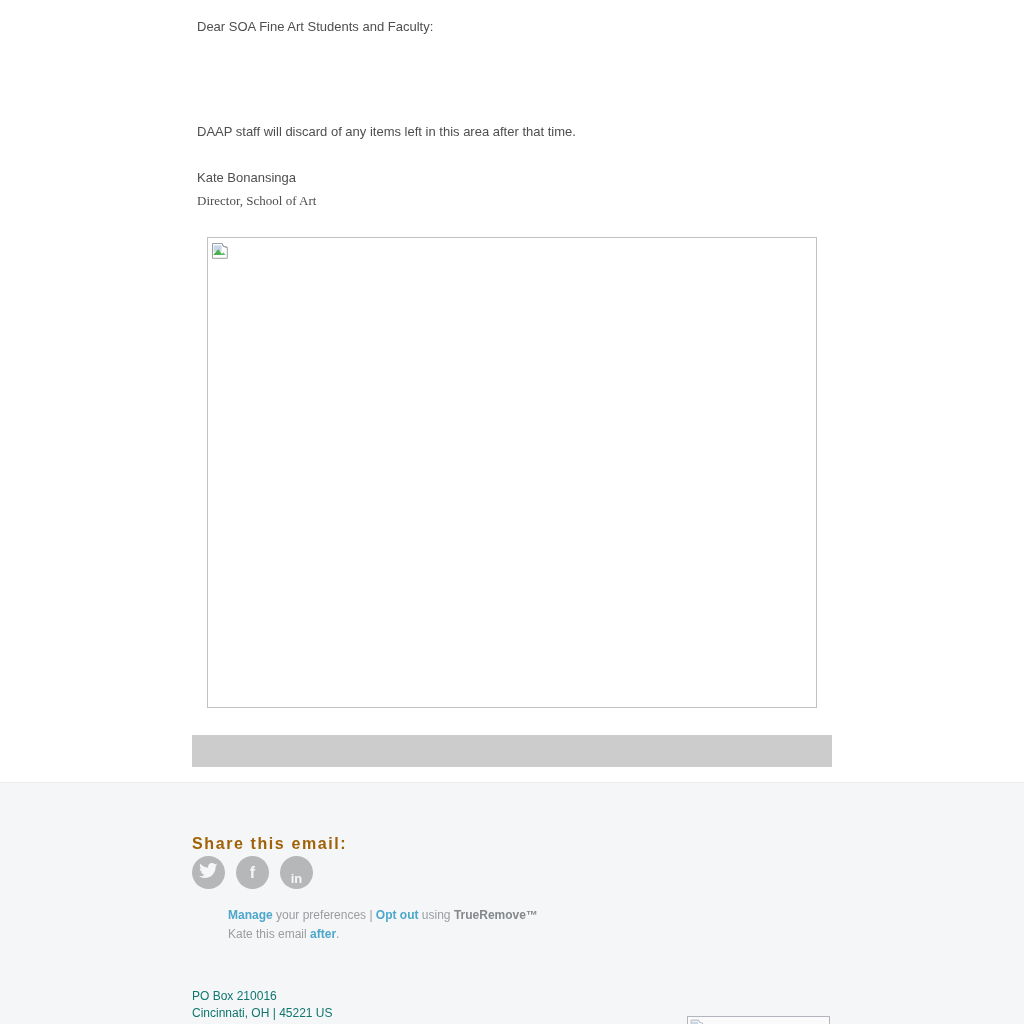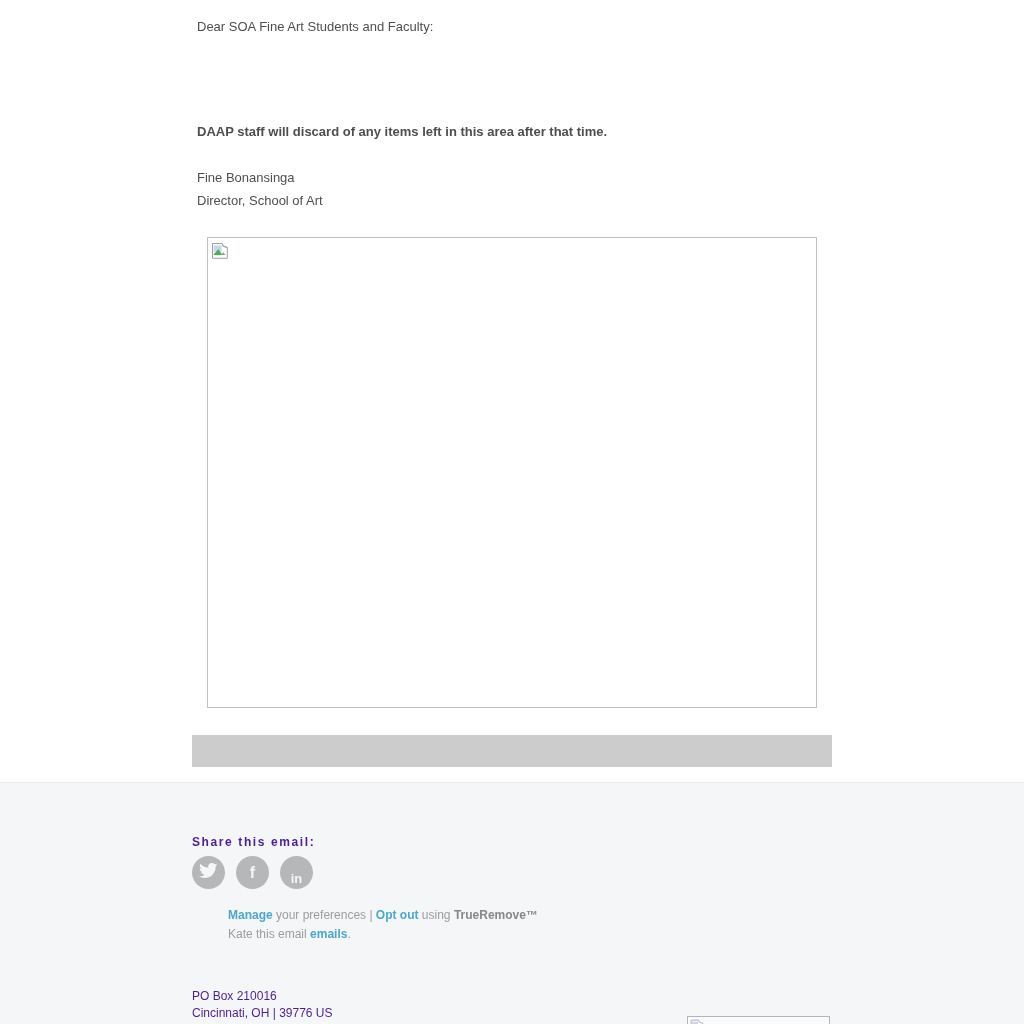--- a/index.html
+++ b/index.html
@@ -14,23 +14,23 @@
 
   
   .body-text {
     position: absolute;
     color: #4e4e4e;
     font-size: 13px;
     line-height: 13.5px;
   }
   .salutation { left: 197px; top: 20px; }
   .para1 { left: 197px; top: 66px; width: 632px; }
-  .para2 { left: 197px; top: 125px; width: 632px; font-weight: bold; }
+  .para2 { left: 197px; top: 125px; width: 632px; }
   .sig-name { left: 197px; top: 171px; }
-  .sig-title { left: 197px; top: 194px; }
+  .sig-title { left: 197px; top: 194px; font-family: Liberation Serif, serif; }
 
   
   .image-box {
     position: absolute;
     left: 207px; top: 237px;
     width: 610px; height: 471px;
     border: 1px solid #c2c2c2;
     background: #ffffff;
   }
   .broken-icon { position: absolute; left: 3px; top: 4px; }
@@ -47,24 +47,24 @@
   .footer {
     position: absolute;
     left: 0; top: 782px;
     width: 1024px; height: 242px;
     background: #f5f6f7;
     border-top: 1px solid #eaebec;
   }
   .share-label {
     position: absolute;
     left: 192px; top: 835px;
-    font-size: 12px;
+    font-size: 16px;
     font-weight: bold;
     letter-spacing: 1.6px;
-    color: #4c1d95;
+    color: #a16207;
   }
   .social-row {
     position: absolute;
     left: 192px; top: 856px;
     display: flex;
     gap: 11px;
   }
   .social-btn {
     width: 33px; height: 33px;
     border-radius: 50%;
@@ -95,41 +95,41 @@
     text-decoration: none;
     cursor: pointer;
   }
   .bold-gray { font-weight: bold; color: #85888b; }
 
   .address-block {
     position: absolute;
     left: 192px; top: 988px;
     font-size: 12px;
     line-height: 16.5px;
-    color: #4c1d95;
+    color: #0f766e;
   }
 
   .emma-box {
     position: absolute;
     left: 687px; top: 1016px;
     width: 143px; height: 30px;
     border: 1px solid #b4b4bc;
     background: #fafafb;
     cursor: pointer;
   }
   .emma-box .broken-icon-small { position: absolute; left: 2px; top: 2px; }
 </style>
 </head>
 <body>
 
 <div class="page">
 
   <div class="body-text salutation">Dear SOA Fine Art Students and Faculty:</div>
   <div class="body-text para2">DAAP staff will discard of any items left in this area after that time.</div>
-  <div class="body-text sig-name">Fine Bonansinga</div>
+  <div class="body-text sig-name">Kate Bonansinga</div>
   <div class="body-text sig-title">Director, School of Art</div>
 
   <div class="image-box">
     <span class="broken-icon">
       <svg width="18" height="18" viewBox="0 0 18 18">
         <path d="M1.5 1.5 H11.2 L12.3 4.3 L16.3 5.4 V16.3 H1.5 Z" fill="#ffffff" stroke="#9aa0a6" stroke-width="1"></path>
         <path d="M11.2 1.5 L12.3 4.3 L16.3 5.4" fill="none" stroke="#9aa0a6" stroke-width="1"></path>
         <rect x="2.6" y="3.4" width="8" height="6.2" fill="#c9d6e8"></rect>
         <path d="M2.6 12.6 L7.2 7.2 L11.6 12.9 L2.6 12.9 Z" fill="#4caf50"></path>
         <path d="M9.8 12.9 L12.2 10.2 L14.6 12.9 Z" fill="#6abf6e"></path>
@@ -154,26 +154,26 @@
     <div class="social-btn">
       <span class="social-glyph">f</span>
     </div>
     <div class="social-btn">
       <span class="social-glyph small">in</span>
     </div>
   </div>
 
   <div class="links-block">
     <div class="line"><span class="link">Manage</span><span> your preferences | </span><span class="link">Opt out</span><span> using </span><span class="bold-gray">TrueRemove™</span></div>
-    <div class="line"><span>Kate this email </span><span class="link">emails</span><span>.</span></div>
+    <div class="line"><span>Kate this email </span><span class="link">after</span><span>.</span></div>
   </div>
 
   <div class="address-block">
     <div>PO Box 210016</div>
-    <div>Cincinnati, OH | 39776 US</div>
+    <div>Cincinnati, OH | 45221 US</div>
   </div>
 
   <div class="emma-box">
     <span class="broken-icon-small">
       <svg width="14" height="14" viewBox="0 0 18 18">
         <path d="M1.5 1.5 H11.2 L12.3 4.3 L16.3 5.4 V16.3 H1.5 Z" fill="#ffffff" stroke="#9aa0a6" stroke-width="1"></path>
         <rect x="2.6" y="3.4" width="8" height="6.2" fill="#c9d6e8"></rect>
         <path d="M2.6 12.6 L7.2 7.2 L11.6 12.9 L2.6 12.9 Z" fill="#4caf50"></path>
       </svg>
     </span>

